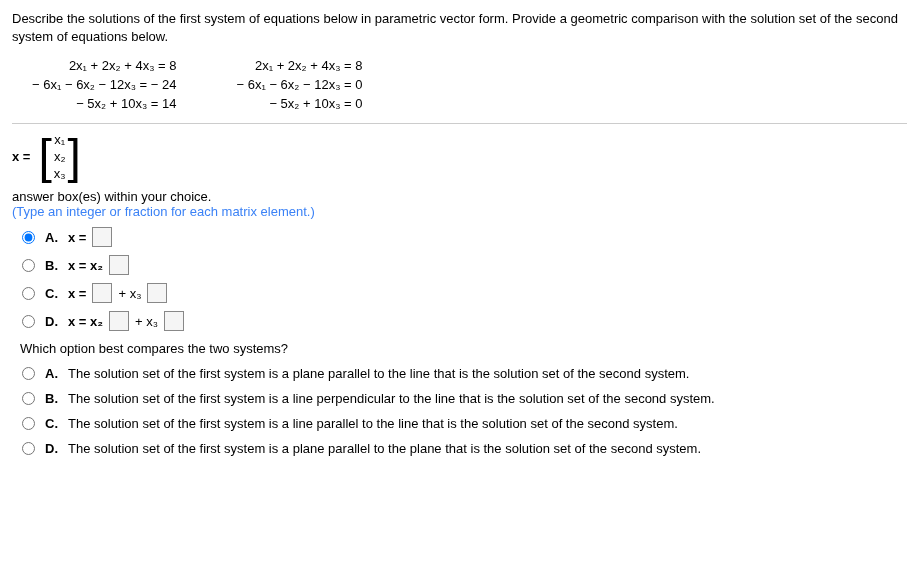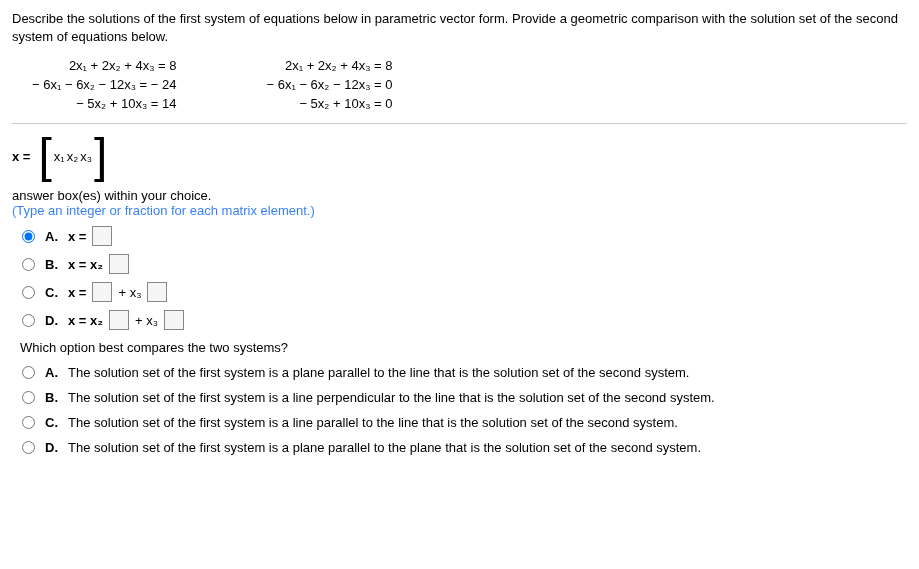--- a/index.html
+++ b/index.html
@@ -9,21 +9,21 @@
       margin: 0;
       padding: 10px 12px;
       width: 895px;
     }
     .instruction {
       margin-bottom: 10px;
       line-height: 1.4;
     }
     .equations-container {
       display: flex;
-      gap: 90px;
+      gap: 60px;
       margin: 10px 0 10px 20px;
     }
     .equation-system {
       display: flex;
       flex-direction: column;
       align-items: flex-end;
     }
     .equation-system div {
       margin: 2px 0;
       font-size: 13px;
@@ -44,21 +44,21 @@
       align-items: center;
       margin: 0 4px;
     }
     .bracket {
       font-size: 48px;
       line-height: 48px;
       font-weight: 100;
     }
     .matrix-col {
       display: flex;
-      flex-direction: row;
+      flex-direction: column;
       align-items: center;
       gap: 2px;
       margin: 0 2px;
     }
     .matrix-col span {
       font-size: 13px;
     }
     .answer-instruction {
       margin-top: 4px;
     }

